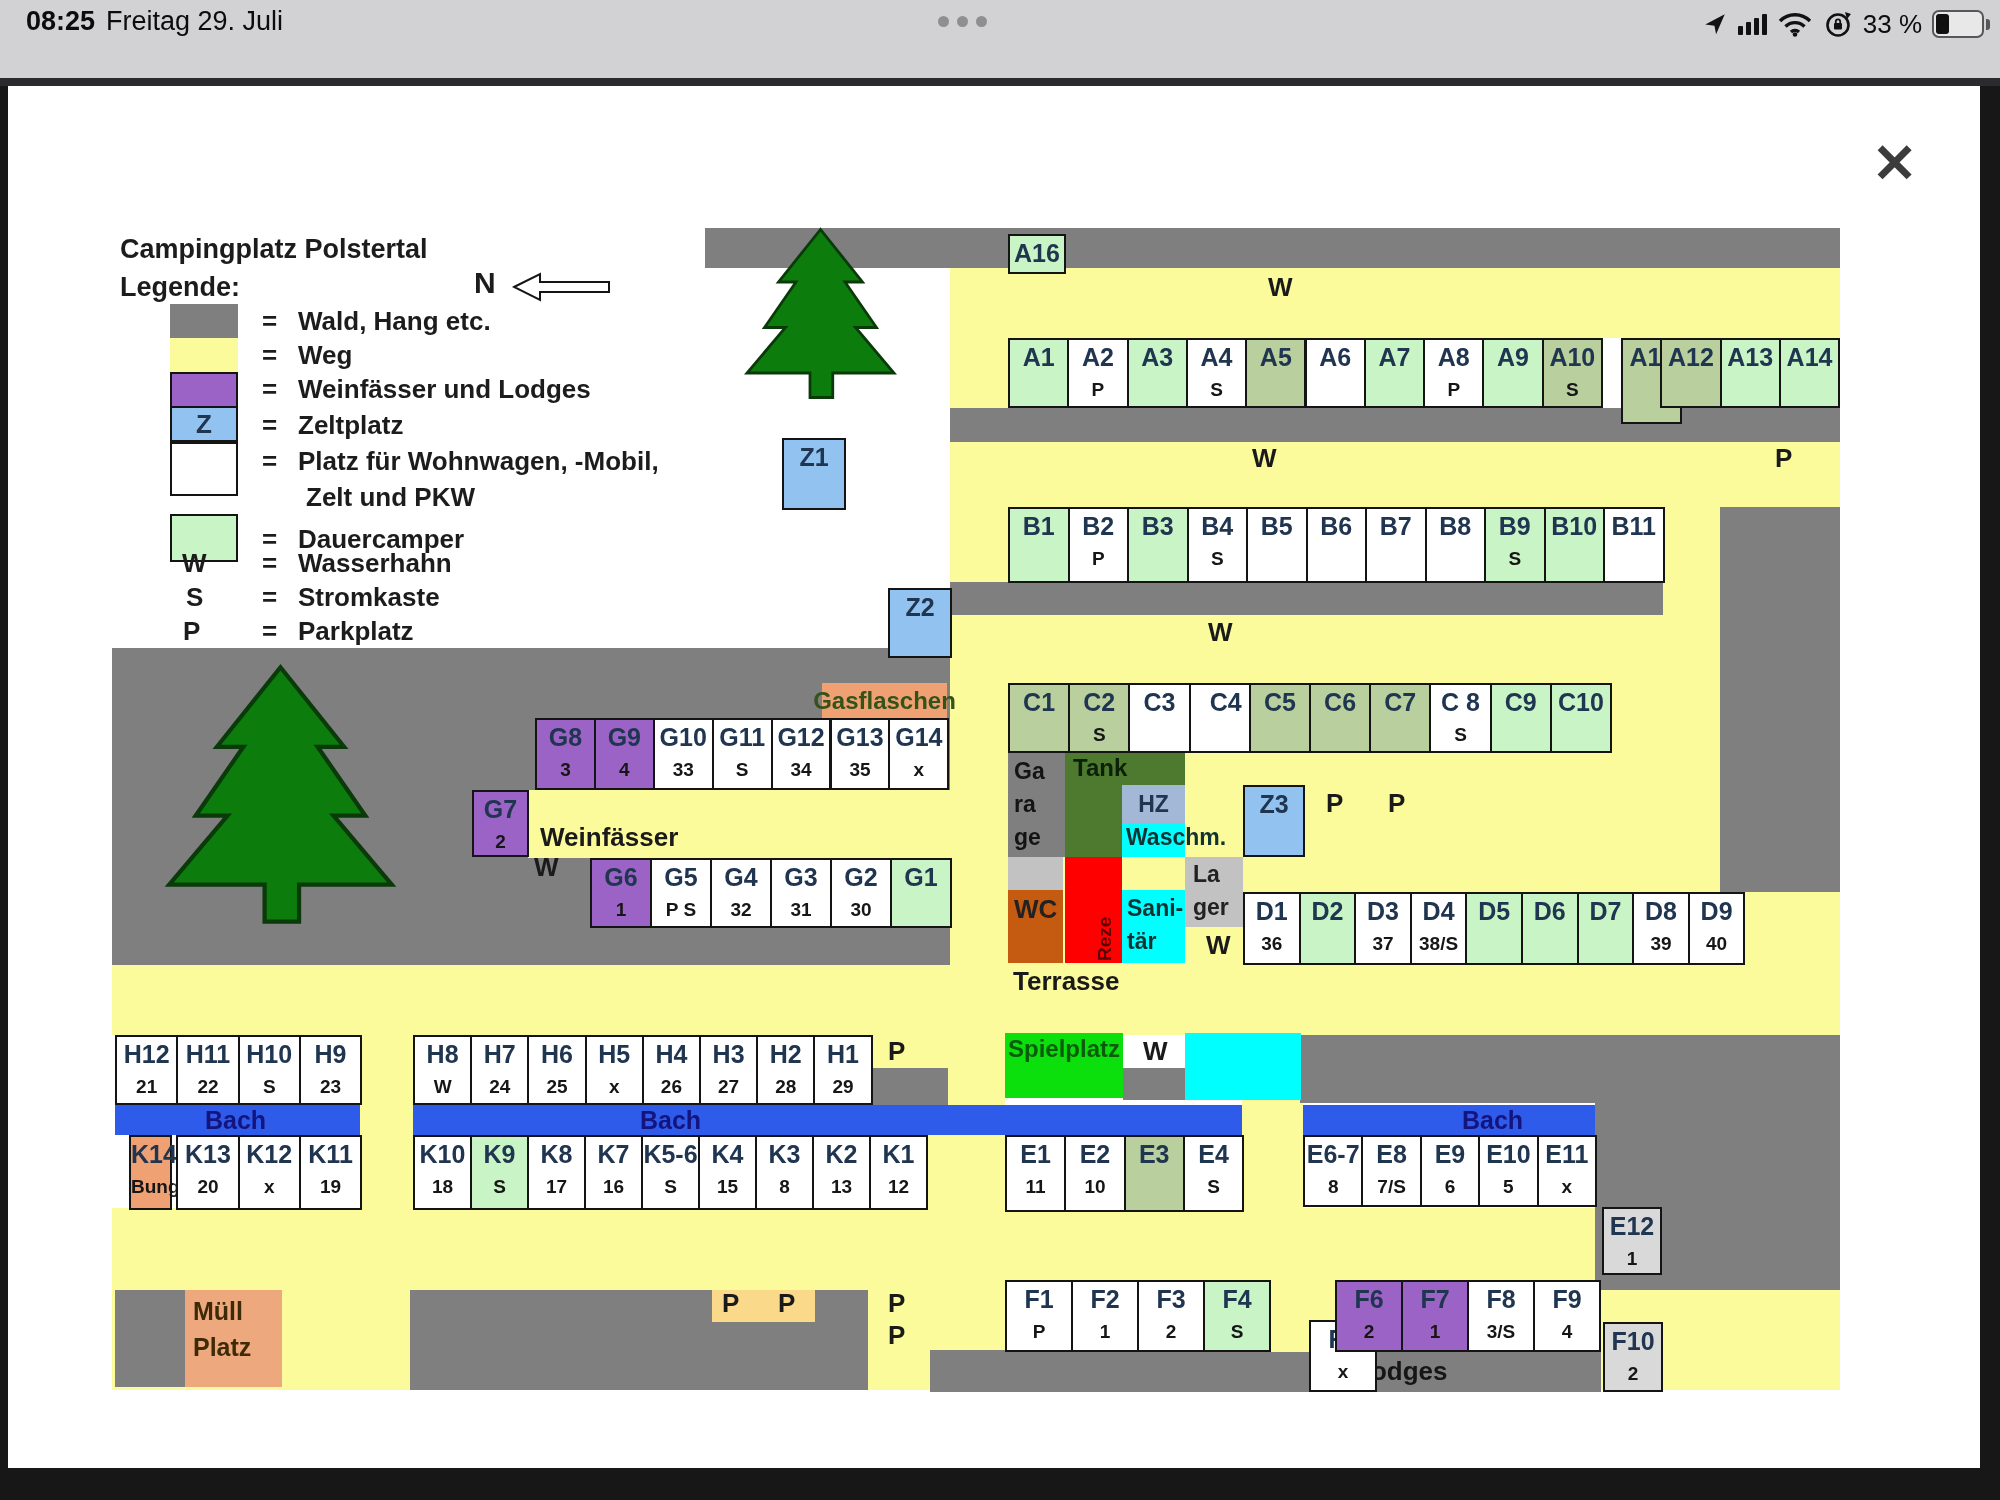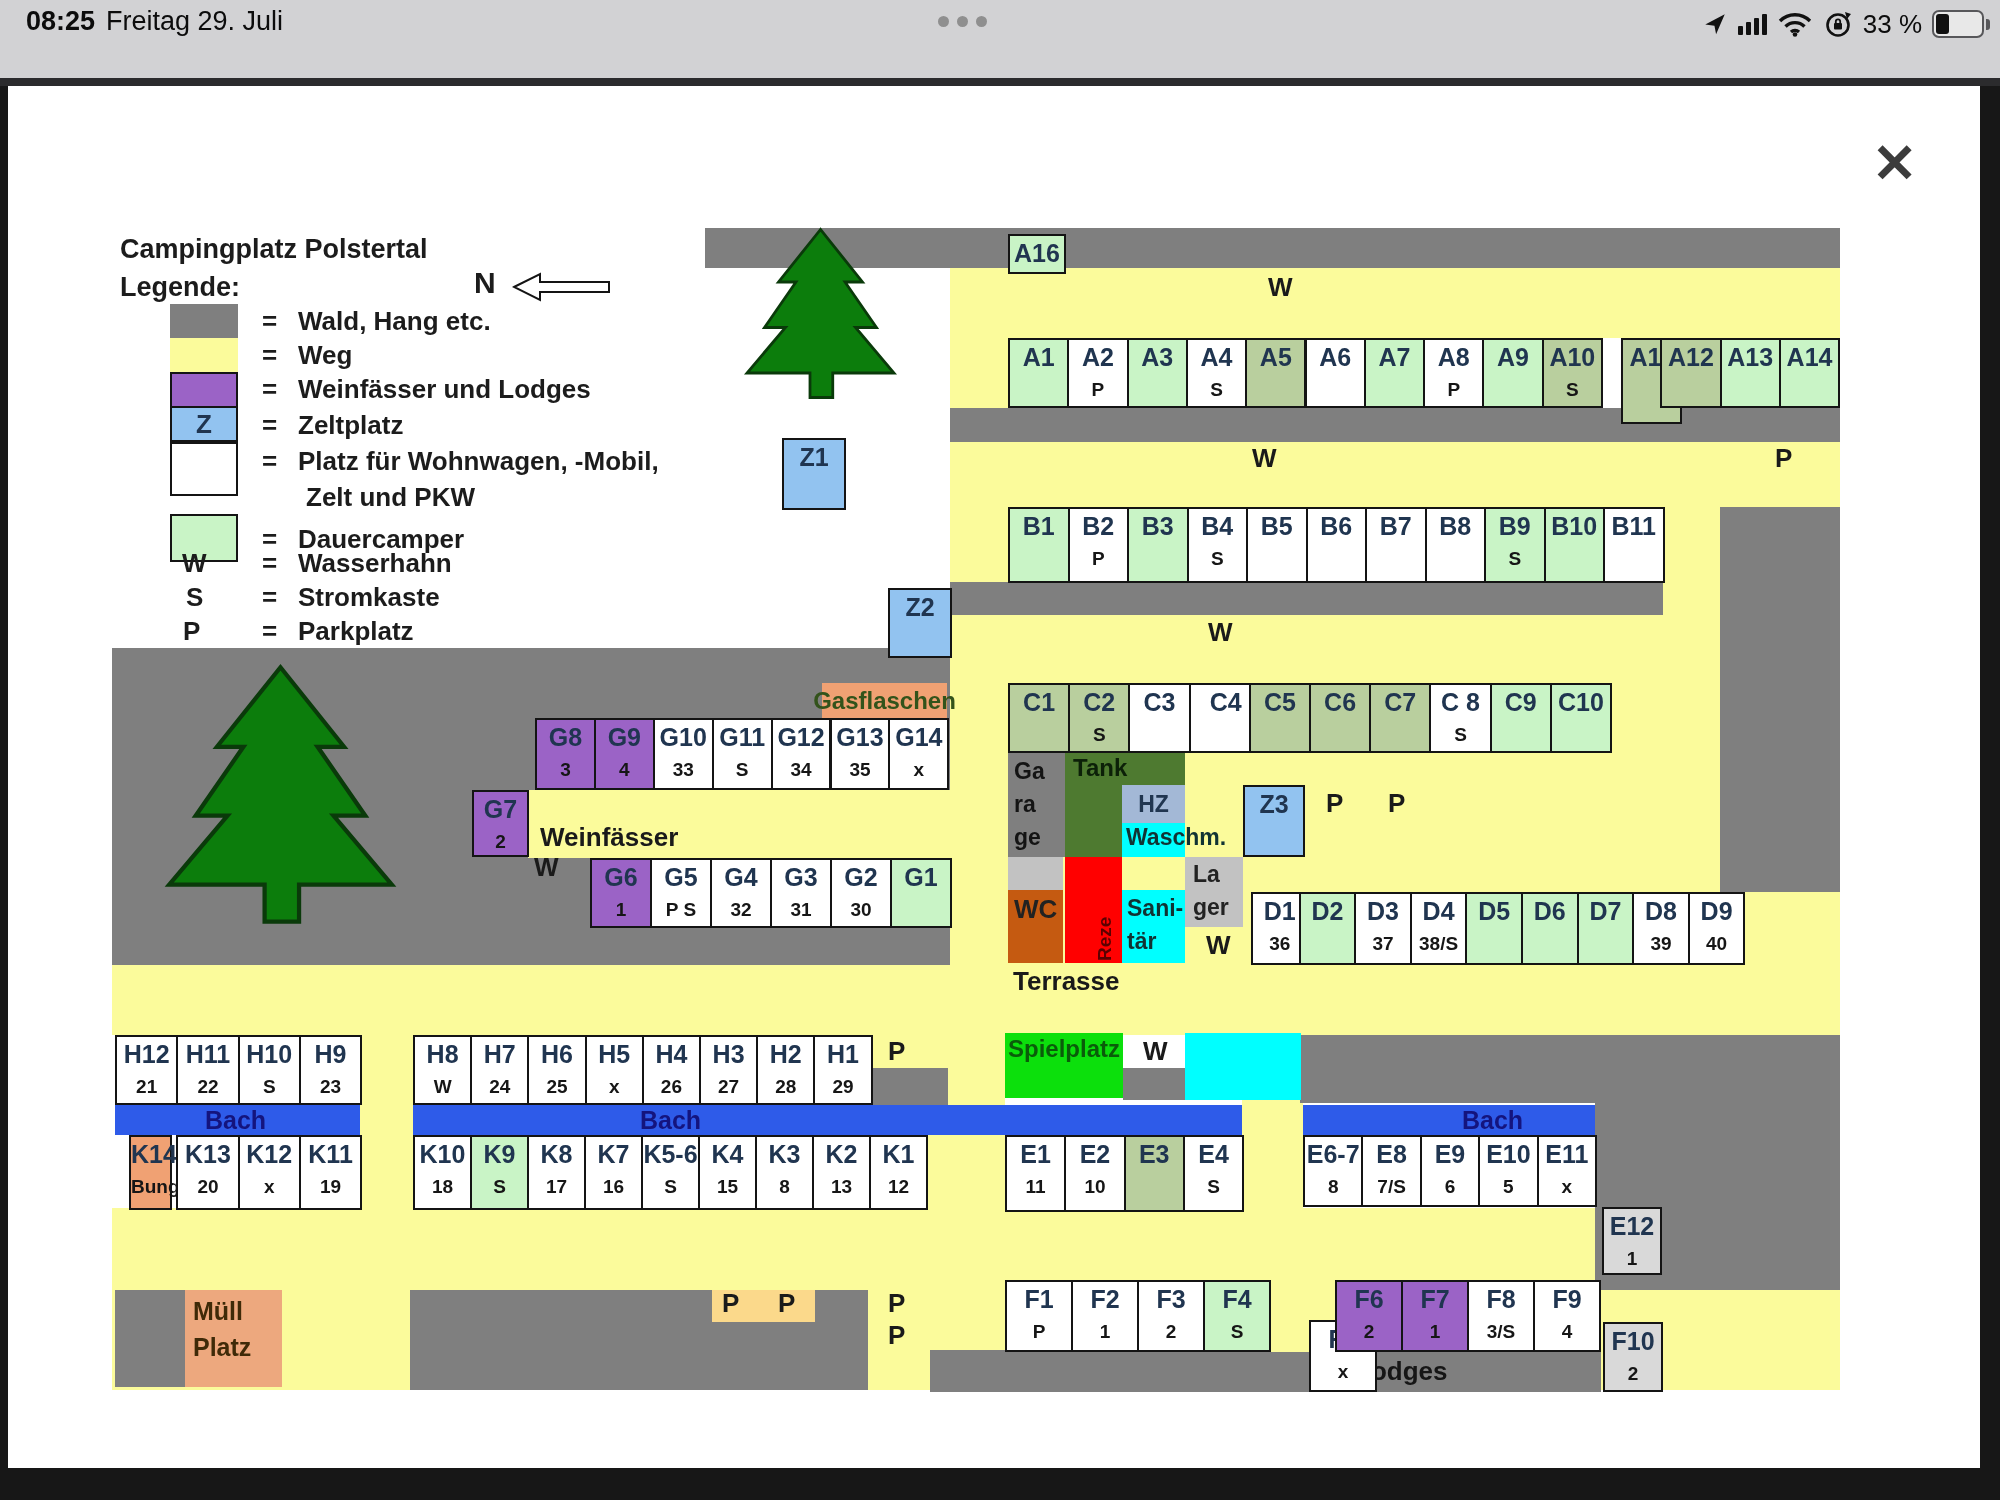--- a/index.html
+++ b/index.html
@@ -325,21 +325,21 @@
         <div class="cell c-w" style="left: 1429.4px; top: 683px; width: 62.2px; height: 70px;">
           <span class="cid">C 8</span>
           <span class="csub">S</span>
         </div>
         <div class="cell c-g" style="left: 1489.6px; top: 683px; width: 62.2px; height: 70px;">
           <span class="cid">C9</span>
         </div>
         <div class="cell c-g" style="left: 1549.8px; top: 683px; width: 62.2px; height: 70px;">
           <span class="cid">C10</span>
         </div>
-        <div class="cell c-w" style="left: 1243px; top: 892px; width: 57.6px; height: 73px; margin-left: 8px;">
+        <div class="cell c-w" style="left: 1243px; top: 892px; width: 57.6px; height: 73px;">
           <span class="cid">D1</span>
           <span class="csub">36</span>
         </div>
         <div class="cell c-g" style="left: 1298.6px; top: 892px; width: 57.6px; height: 73px;">
           <span class="cid">D2</span>
         </div>
         <div class="cell c-w" style="left: 1354.2px; top: 892px; width: 57.6px; height: 73px;">
           <span class="cid">D3</span>
           <span class="csub">37</span>
         </div>

